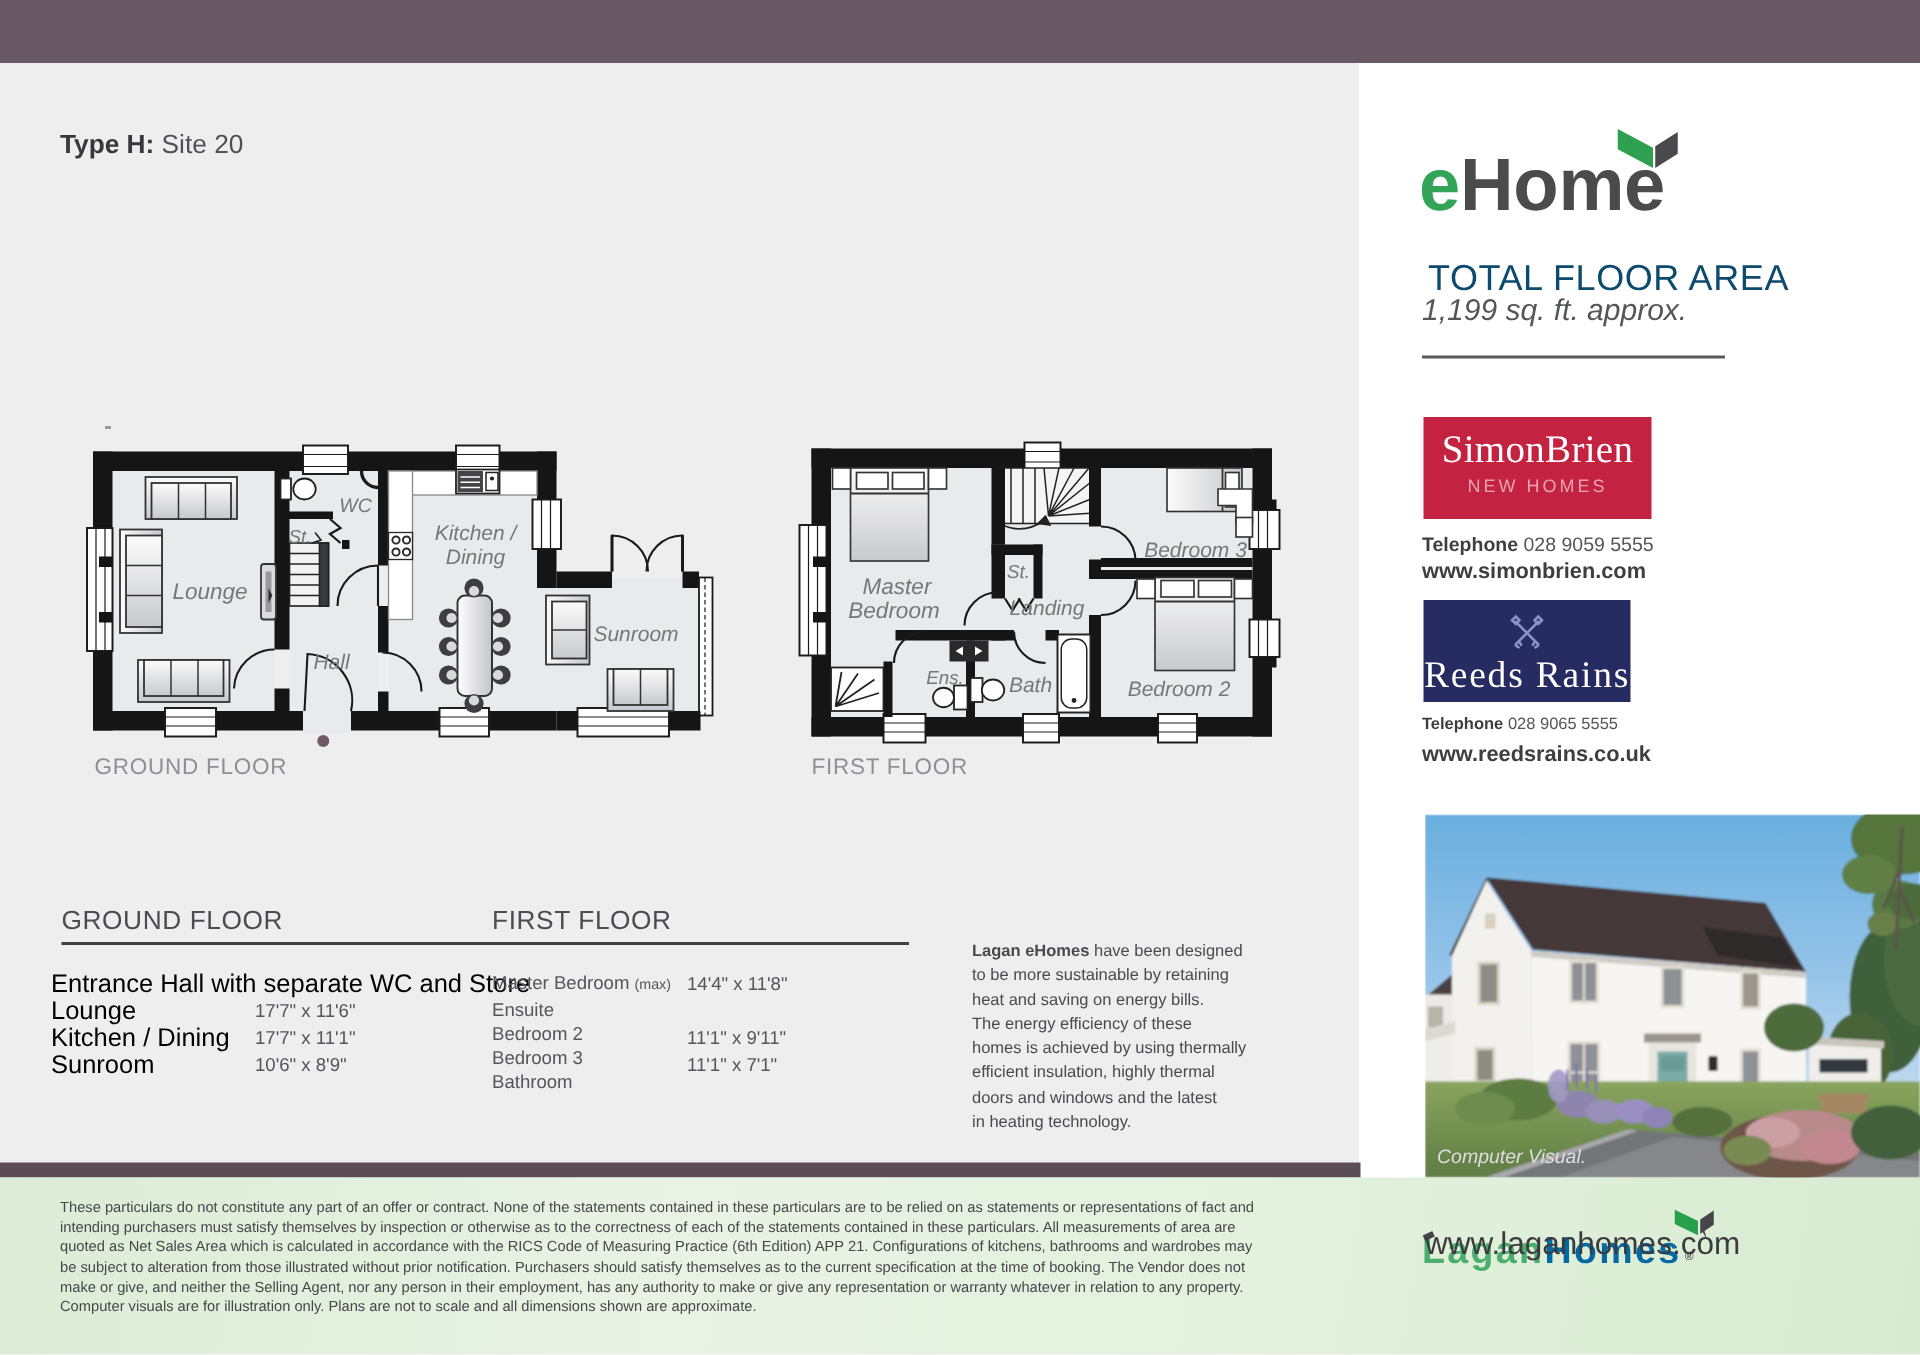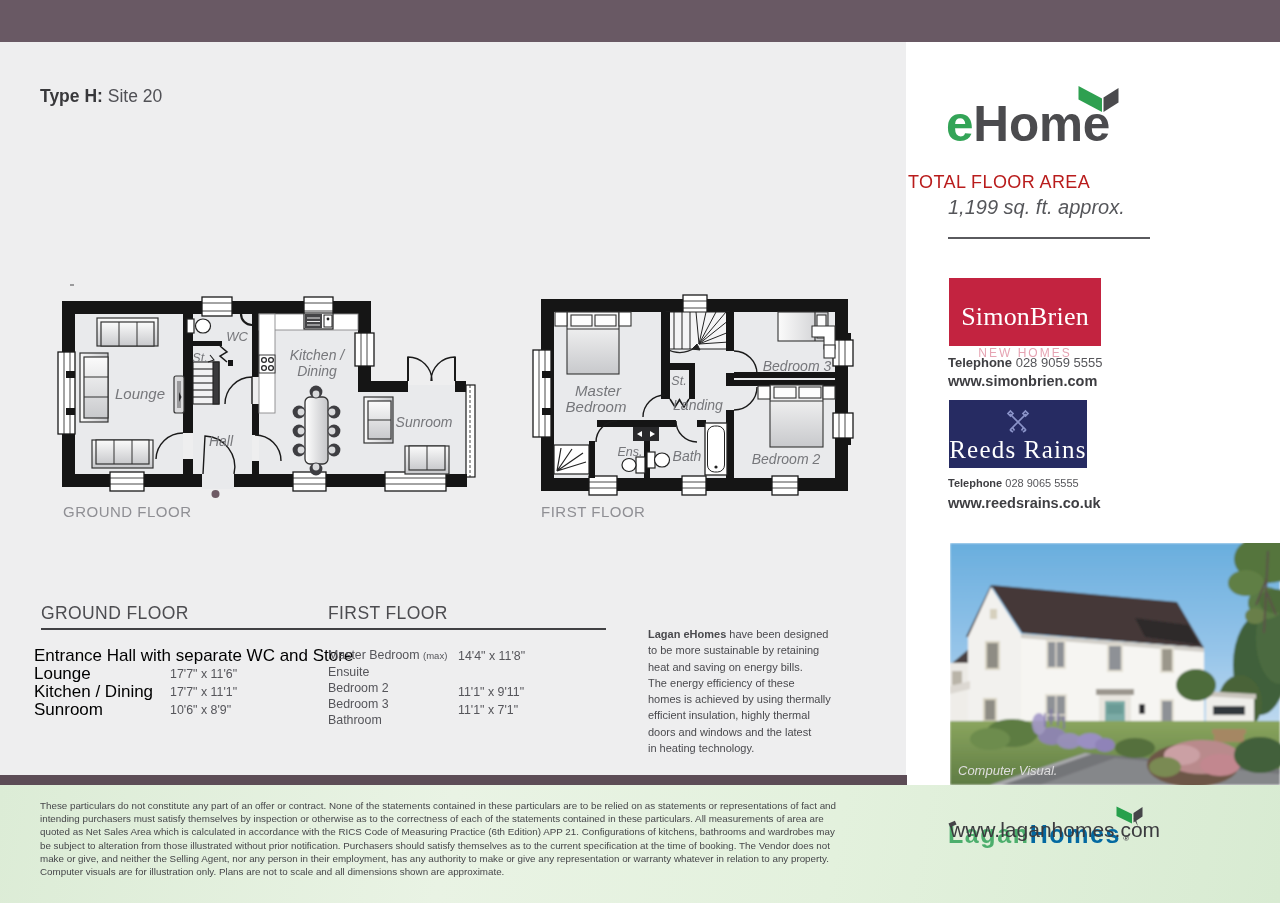--- a/index.html
+++ b/index.html
@@ -509,29 +509,29 @@
 Computer visuals are for illustration only. Plans are not to scale and all dimensions shown are approximate.
 </div>
 
 <div class="abs" style="left:946px;top:99px;font-size:49.5px;font-weight:bold;letter-spacing:-0.2px;color:#4b4b4e;line-height:1"><span style="color:#33a457">e</span>Home</div>
 
 <svg class="abs" style="left:1076px;top:83px" width="46" height="32" viewBox="0 0 46 32">
 <path d="M2.5,3 L26,15.5 L26,29 L2.5,16.5 Z" fill="#2ea050"></path>
 <path d="M27.5,14.5 L42.5,5 L42.5,19.5 L27.5,29 Z" fill="#4a4a4d"></path>
 </svg>
 
-<div class="abs" style="left:908px;top:172px;font-size:18px;letter-spacing:0.4px;color:#b91c1c">TOTAL FLOOR AREA</div>
+<div class="abs" style="left:952px;top:172px;font-size:24px;letter-spacing:0.4px;color:#0c4a6e">TOTAL FLOOR AREA</div>
 
 <div class="abs" style="left:948px;top:196px;font-size:20px;font-style:italic;color:#55565a">1,199 sq. ft. approx.</div>
 
 <div class="abs" style="left:948px;top:237px;width:202px;height:2px;background:#5a5a5e"></div>
 
 <div class="abs" style="left:949px;top:278px;width:152px;height:68px;background:#c32340;text-align:center">
-<div style="font-family:'Liberation Serif',serif;font-size:26px;color:#ffffff;margin-top:24px;letter-spacing:0.2px">SimonBrien</div>
-<div style="font-size:12px;color:#e6a4b3;letter-spacing:2px;margin-top:14px">NEW HOMES</div>
+<div style="font-family:'Liberation Serif',serif;font-size:26px;color:#ffffff;margin-top:7px;letter-spacing:0.2px">SimonBrien</div>
+<div style="font-size:12px;color:#e6a4b3;letter-spacing:2px;margin-top:2px">NEW HOMES</div>
 </div>
 
 <div class="abs" style="left:948px;top:355px;font-size:13px;color:#56565a"><b style="color:#3e3e42">Telephone</b> 028 9059 5555</div>
 
 <div class="abs" style="left:948px;top:373px;font-size:14.5px;font-weight:bold;color:#3e3e42">www.simonbrien.com</div>
 
 <div class="abs" style="left:949px;top:400px;width:138px;height:68px;background:#262b62;text-align:center">
 <svg style="margin-top:7px" width="30" height="27" viewBox="0 0 30 27">
 <g stroke="#8a93c8" stroke-width="1.7" fill="none">
 <path d="M7,7 L23,23 M23,7 L7,23"></path>

